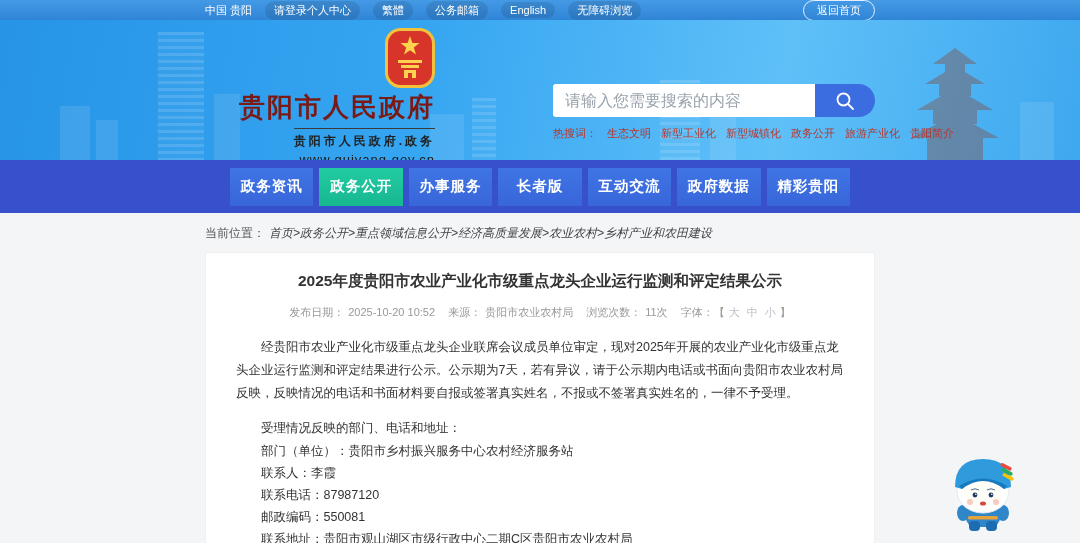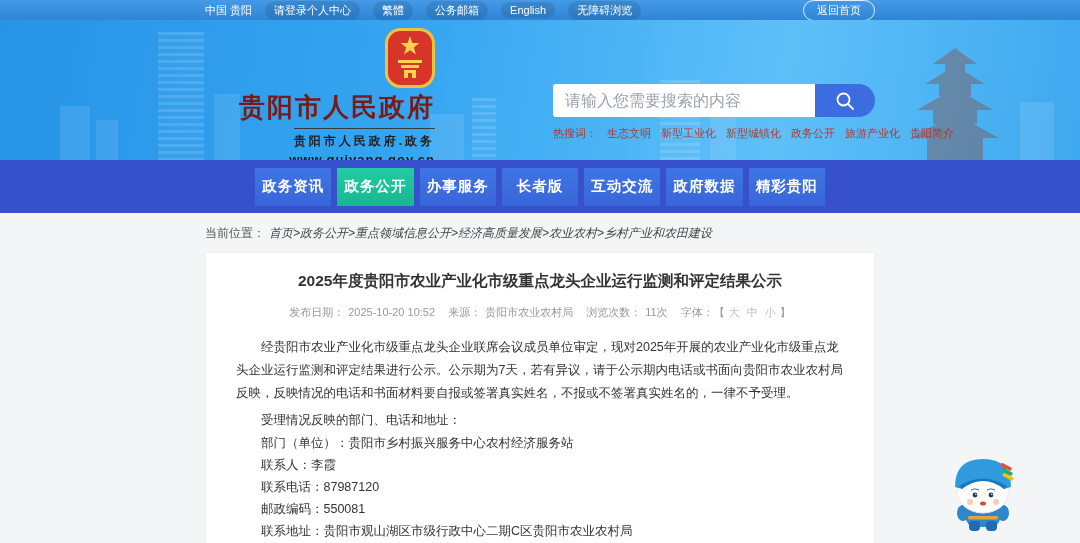--- a/index.html
+++ b/index.html
@@ -32,39 +32,39 @@
   .bld.win { background:repeating-linear-gradient(rgba(255,255,255,.16) 0 3px, rgba(255,255,255,.04) 3px 7px); }
   .pagoda { position:absolute; left:905px; top:28px; opacity:.38; }
   .banner-inner { position:relative; display:flex; padding-top:8px; }
   .logo-block { width:230px; display:flex; flex-direction:column; align-items:flex-end; padding-left:14px; }
   .emblem { margin-bottom:2px; }
   .site-name { font-size:26px; font-weight:bold; color:#7b1a15; letter-spacing:2px; white-space:nowrap; }
   .site-sub {
     margin-top:3px; border-top:1px solid #3a3a3a; padding-top:4px;
     font-size:12px; font-weight:bold; color:#1f1f1f; letter-spacing:3px; white-space:nowrap;
   }
-  .site-url { margin-top:2px; font-size:13px; font-weight:bold; color:#1a1a1a; letter-spacing:1px; }
+  .site-url { margin-top:2px; font-size:13px; font-weight:normal; color:#1a1a1a; letter-spacing:1px; }
   .search-block { margin-left:auto; margin-top:56px; width:322px; }
   .search-row { display:flex; height:33px; }
   .search-input {
     flex:1; border:none; outline:none; border-radius:3px 0 0 3px;
     padding:16px 12px; font-size:16px; color:#0c4a6e;
     font-family:"Liberation Sans","DejaVu Sans",sans-serif;
   }
   .search-input::placeholder { color:#9aa3ad; }
   .search-btn {
     width:60px; border:none; cursor:pointer; background:#3b6ce0;
     border-radius:0 17px 17px 0; display:flex; align-items:center; justify-content:center;
   }
   .hotwords { margin-top:9px; font-size:11px; color:#b8352c; display:flex; gap:10px; white-space:nowrap; }
   .hotwords a { color:#b8352c; text-decoration:none; cursor:pointer; }
 
   
   .nav { height:53px; background:#3751cd; display:flex; align-items:center; }
-  .nav-inner { width:570px; margin:0 auto; display:flex; gap:6px; }
+  .nav-inner { width:620px; margin:0 auto; display:flex; gap:6px; }
   .nav-btn {
     flex:1; height:38px; border:none; cursor:pointer;
     background:linear-gradient(#3f74e4,#3866da); color:#fff;
     font-size:14.5px; font-weight:bold; letter-spacing:1px;
     font-family:"Liberation Sans","DejaVu Sans",sans-serif;
   }
   .nav-btn.active { background:linear-gradient(#22cba2,#17b790); }
 
   
   .breadcrumb { padding-top:12px; font-size:12px; color:#555; display:flex; gap:4px; }
@@ -189,21 +189,21 @@
     <span>发布日期：</span><span>2025-10-20 10:52</span>
     <span style="margin-left:8px;">来源：</span><span>贵阳市农业农村局</span>
     <span style="margin-left:8px;">浏览次数：</span><span>11次</span>
     <span style="margin-left:8px;">字体：【</span><span class="font-size-opt">大</span>
     <span class="font-size-opt">中</span>
     <span class="font-size-opt">小</span><span>】</span>
   </div>
 
   <div class="art-body">
     <p class="para">经贵阳市农业产业化市级重点龙头企业联席会议成员单位审定，现对2025年开展的农业产业化市级重点龙头企业运行监测和评定结果进行公示。公示期为7天，若有异议，请于公示期内电话或书面向贵阳市农业农村局反映，反映情况的电话和书面材料要自报或签署真实姓名，不报或不签署真实姓名的，一律不予受理。</p>
-    <p class="para" style="margin-top:4px;">受理情况反映的部门、电话和地址：</p>
+    <p class="para" style="margin-top:12px;">受理情况反映的部门、电话和地址：</p>
     <div class="contact-line">部门（单位）：贵阳市乡村振兴服务中心农村经济服务站</div>
     <div class="contact-line">联系人：李霞</div>
     <div class="contact-line">联系电话：87987120</div>
     <div class="contact-line">邮政编码：550081</div>
     <div class="contact-line">联系地址：贵阳市观山湖区市级行政中心二期C区贵阳市农业农村局</div>
 
   </div>
 </div>
 
 <div class="mascot">

